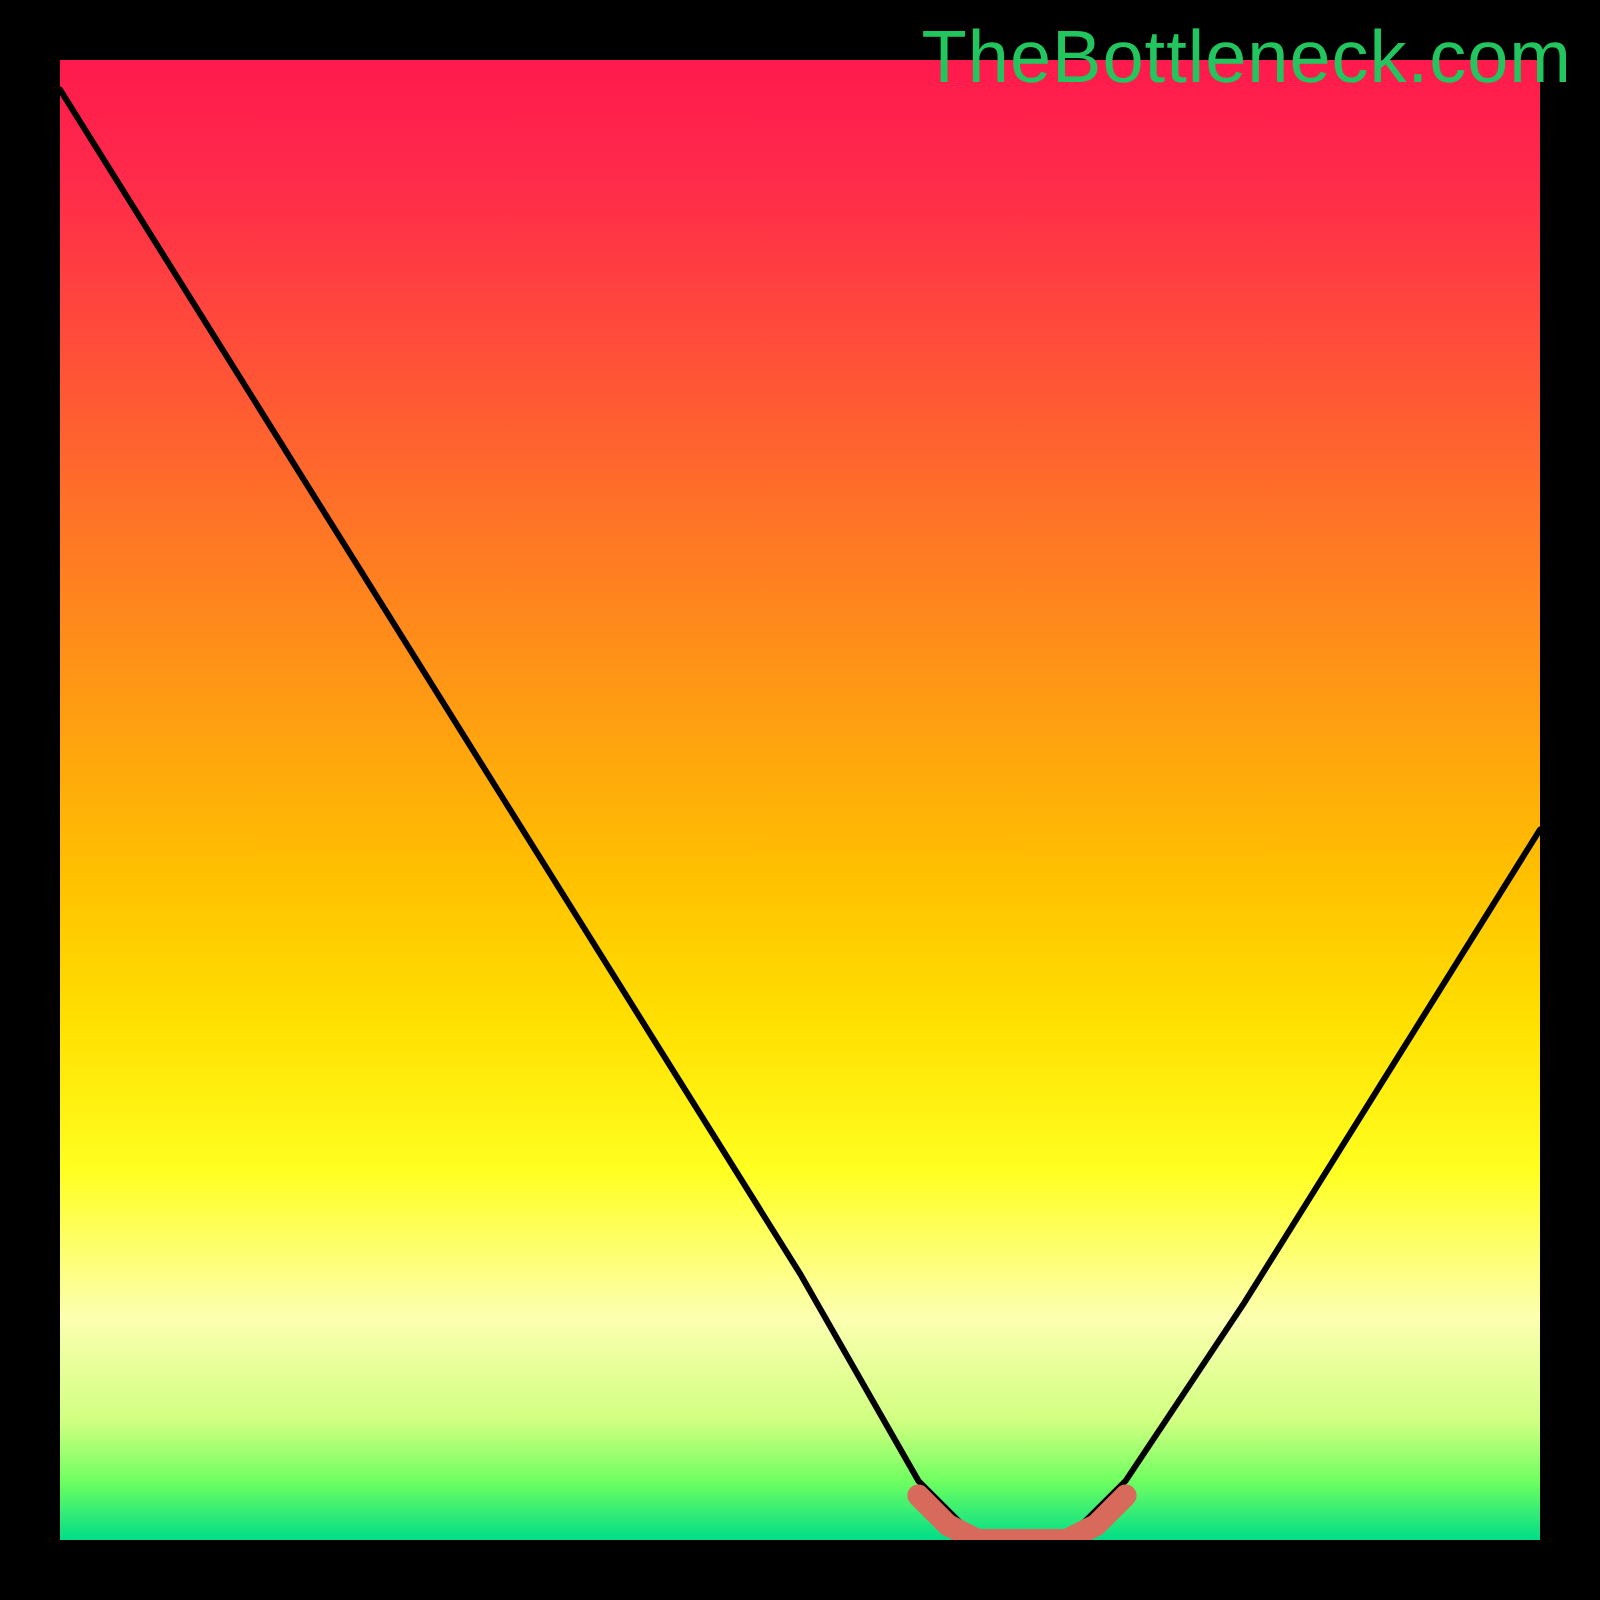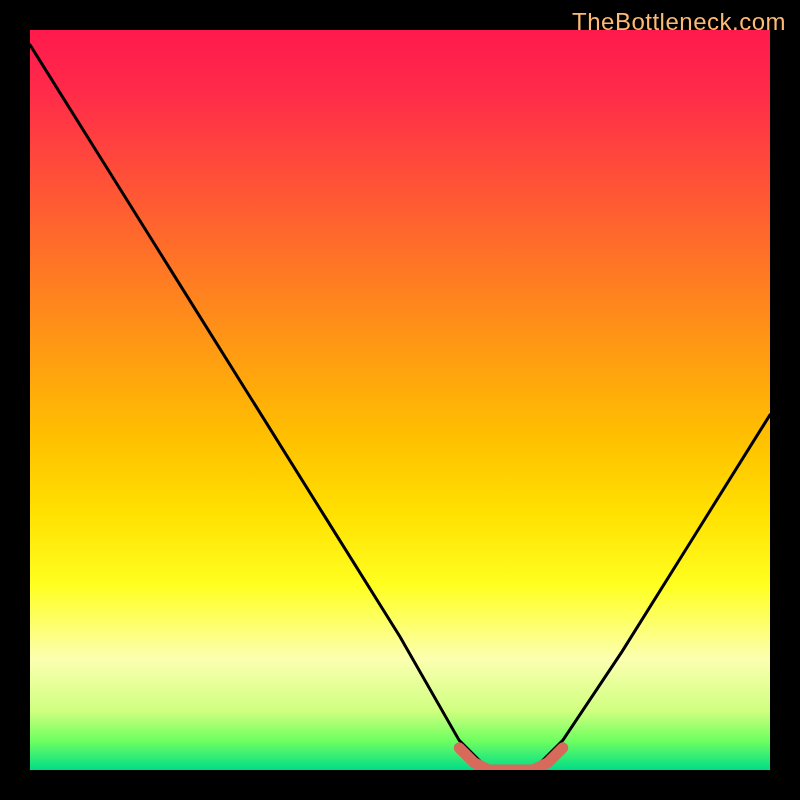--- a/index.html
+++ b/index.html
@@ -8,22 +8,22 @@
     height: 800px;
     background: #000;
     position: relative;
     font-family: Arial, sans-serif;
     overflow: hidden;
   }
   .watermark {
     position: absolute;
     top: 8px;
     right: 14px;
-    color: #fdba74;
-    font-size: 24px;
+    color: #22c55e;
+    font-size: 37px;
     font-weight: 500;
     z-index: 10;
     letter-spacing: 0.5px;
   }
   .plot-area {
     position: absolute;
     left: 30px;
     top: 30px;
     width: 740px;
     height: 740px;

